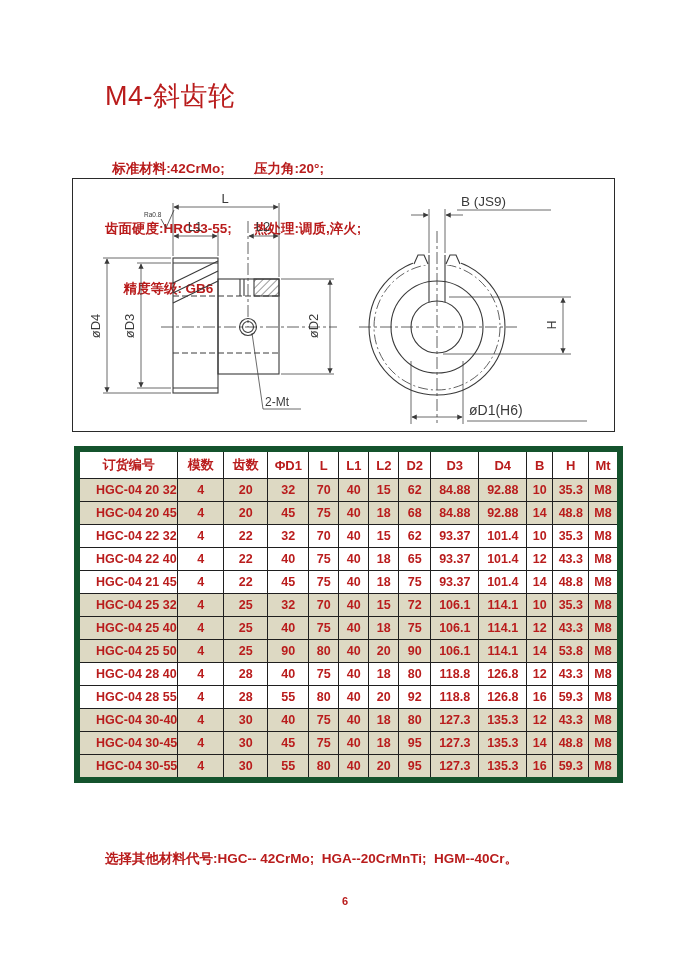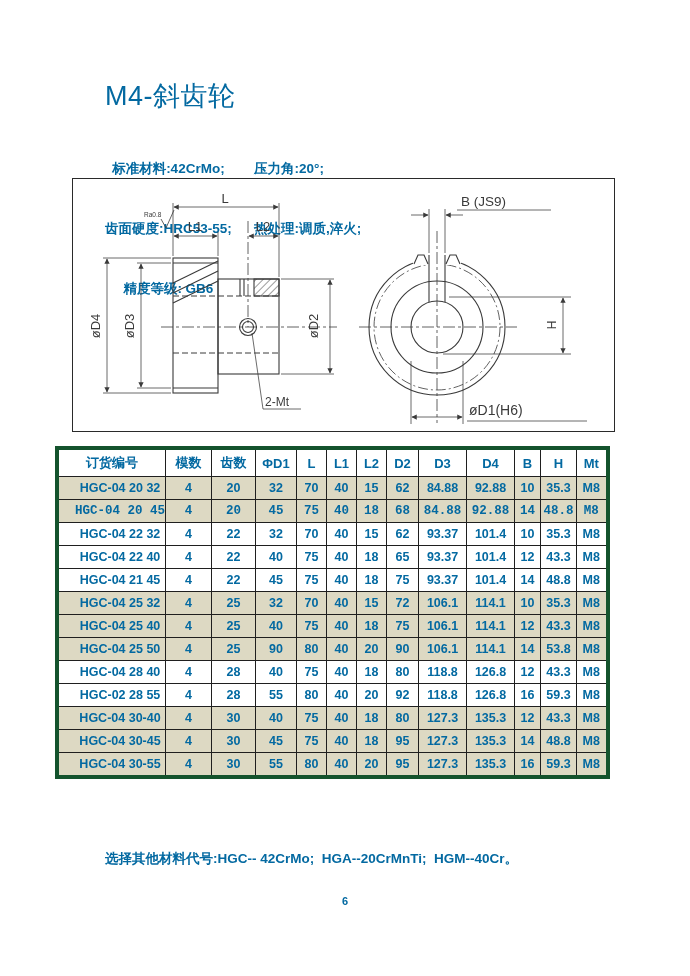--- a/index.html
+++ b/index.html
@@ -1,30 +1,30 @@
 <!DOCTYPE html>
 <html><head>
 <meta charset="utf-8">
 <style>
   html,body{margin:0;padding:0;background:#ffffff;}
   .page{position:relative;width:690px;height:976px;background:#ffffff;overflow:hidden;
-        font-family:"Liberation Sans",sans-serif;color:#0369a1;}
+        font-family:"Liberation Sans",sans-serif;color:#b91c1c;}
   .title{position:absolute;left:105px;top:78px;font-size:27px;font-weight:500;letter-spacing:.5px;}
   .spec-col{position:absolute;top:119px;font-size:13.5px;font-weight:600;line-height:20px;white-space:pre;}
   .spec-c1{left:105px;text-align:center;} .spec-c2{left:254px;} .spec-c3{left:405px;}
   .draw-box{position:absolute;left:72px;top:178px;width:543px;height:254px;border:1.5px solid #2a2a2a;box-sizing:border-box;}
   .draw-box svg{position:absolute;left:0;top:0;}
   .dimtxt{fill:#3a3a3a;font-family:"Liberation Sans",sans-serif;}
-  .tbl{position:absolute;left:55px;top:446px;border-collapse:collapse;table-layout:fixed;
-       border:4px solid #14532d;}
+  .tbl{position:absolute;left:74px;top:446px;border-collapse:collapse;table-layout:fixed;
+       border:6px solid #14532d;}
   .tbl th,.tbl td{border:1px solid #1f1f1f;text-align:center;padding:0;font-weight:700;
        overflow:hidden;white-space:nowrap;}
   .tbl th{font-size:13px;height:26px;font-weight:700;}
   .tbl td{font-size:12.5px;height:22px;}
-  .tbl td.first{text-align:center;padding-left:16px;}
+  .tbl td.first{text-align:left;padding-left:16px;}
   .footer-note{position:absolute;left:105px;top:850px;font-size:13.5px;font-weight:600;white-space:pre;}
   .page-number{position:absolute;left:0;right:0;top:895px;text-align:center;font-size:11px;font-weight:600;}
 </style>
 </head>
 <body>
 
 <div class="page">
 
   <div class="title">M4-斜齿轮</div>
 
@@ -180,21 +180,21 @@
           <td>70</td>
           <td>40</td>
           <td>15</td>
           <td>62</td>
           <td>84.88</td>
           <td>92.88</td>
           <td>10</td>
           <td>35.3</td>
           <td>M8</td>
         </tr>
-        <tr style="background: rgb(221, 217, 195); font-family: Liberation Mono, monospace;">
+        <tr style="background: rgb(221, 217, 195);">
           <td class="first">HGC-04 20 45</td>
           <td>4</td>
           <td>20</td>
           <td>45</td>
           <td>75</td>
           <td>40</td>
           <td>18</td>
           <td>68</td>
           <td>84.88</td>
           <td>92.88</td>
@@ -301,21 +301,21 @@
           <td>40</td>
           <td>18</td>
           <td>80</td>
           <td>118.8</td>
           <td>126.8</td>
           <td>12</td>
           <td>43.3</td>
           <td>M8</td>
         </tr>
         <tr>
-          <td class="first">HGC-02 28 55</td>
+          <td class="first">HGC-04 28 55</td>
           <td>4</td>
           <td>28</td>
           <td>55</td>
           <td>80</td>
           <td>40</td>
           <td>20</td>
           <td>92</td>
           <td>118.8</td>
           <td>126.8</td>
           <td>16</td>

